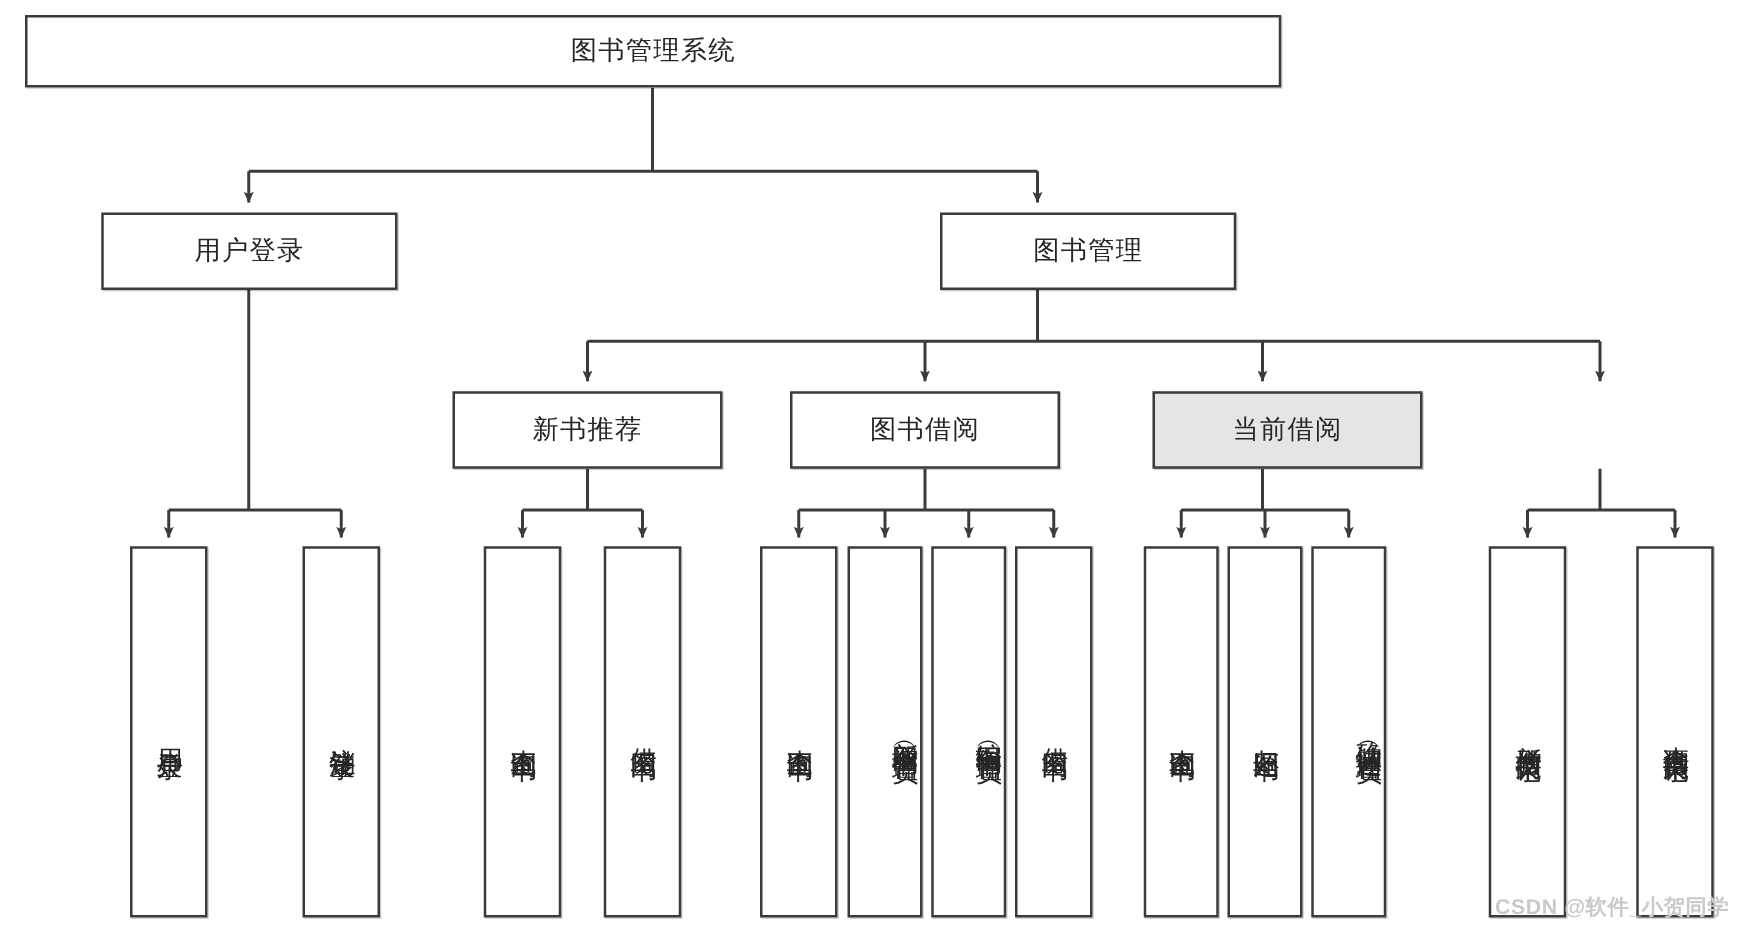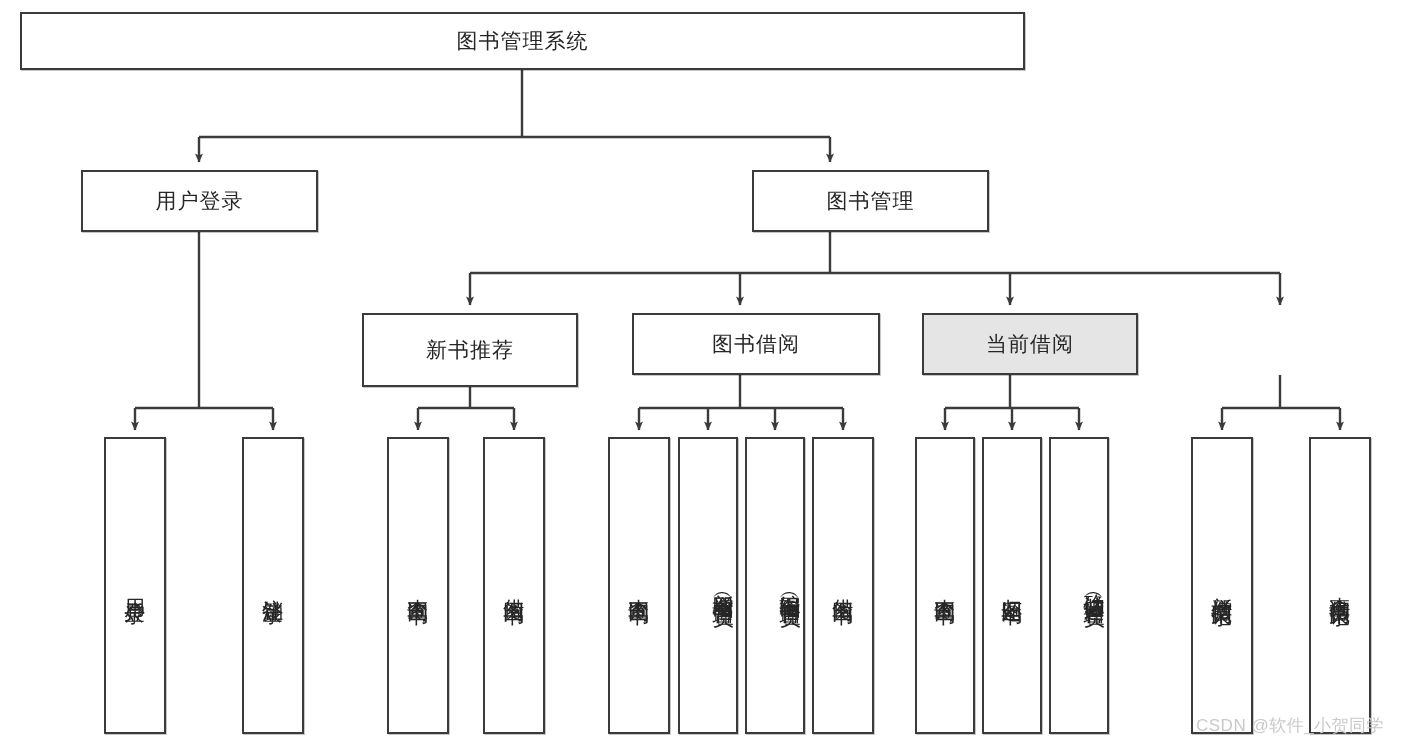--- a/index.html
+++ b/index.html
@@ -129,24 +129,24 @@
     <span>图书管理系统</span>
   </div>
 
   <div class="node node-h" style="left: 81px; top: 170px; width: 237px; height: 62px; border-color: rgb(59, 59, 59); background: rgb(255, 255, 255); color: rgb(38, 38, 38);">
     <span>用户登录</span>
   </div>
   <div class="node node-h" style="left: 752px; top: 170px; width: 237px; height: 62px; border-color: rgb(59, 59, 59); background: rgb(255, 255, 255); color: rgb(38, 38, 38);">
     <span>图书管理</span>
   </div>
 
-  <div class="node node-h" style="left: 362px; top: 313px; width: 216px; height: 74px; border-color: rgb(59, 59, 59); background: rgb(255, 255, 255); color: rgb(38, 38, 38);">
+  <div class="node node-h" style="left: 362px; top: 313px; width: 216px; height: 62px; border-color: rgb(59, 59, 59); background: rgb(255, 255, 255); color: rgb(38, 38, 38);">
     <span>新书推荐</span>
   </div>
-  <div class="node node-h" style="left: 632px; top: 313px; width: 248px; height: 62px; border-color: rgb(59, 59, 59); background: rgb(255, 255, 255); color: rgb(38, 38, 38);">
+  <div class="node node-h" style="left: 632px; top: 313px; width: 216px; height: 62px; border-color: rgb(59, 59, 59); background: rgb(255, 255, 255); color: rgb(38, 38, 38);">
     <span>图书借阅</span>
   </div>
   <div class="node node-h" style="left: 922px; top: 313px; width: 216px; height: 62px; border-color: rgb(59, 59, 59); background: #e5e5e5; color: rgb(38, 38, 38);">
     <span>当前借阅</span>
   </div>
 
   <div class="node node-v vcenter" style="left: 104px; top: 437px; width: 62px; height: 297px; border-color: rgb(59, 59, 59); background: rgb(255, 255, 255); color: rgb(38, 38, 38);">
     <span class="label-v">用户登录</span>
   </div>
   <div class="node node-v vcenter" style="left: 242px; top: 437px; width: 62px; height: 297px; border-color: rgb(59, 59, 59); background: rgb(255, 255, 255); color: rgb(38, 38, 38);">
@@ -179,15 +179,15 @@
   <div class="node node-v vtop" style="left: 1049px; top: 437px; width: 60px; height: 297px; border-color: rgb(59, 59, 59); background: rgb(255, 255, 255); color: rgb(38, 38, 38);">
     <span class="label-v">确认归还（管理员）</span>
   </div>
   <div class="node node-v vcenter" style="left: 1191px; top: 437px; width: 62px; height: 297px; border-color: rgb(59, 59, 59); background: rgb(255, 255, 255); color: rgb(38, 38, 38);">
     <span class="label-v">新增借阅记录</span>
   </div>
   <div class="node node-v vcenter" style="left: 1309px; top: 437px; width: 62px; height: 297px; border-color: rgb(59, 59, 59); background: rgb(255, 255, 255); color: rgb(38, 38, 38);">
     <span class="label-v">查询借阅记录</span>
   </div>
 
-  <div class="watermark" style="left: 1196px; top: 714px; color: rgb(201, 201, 201);">CSDN @软件_小贺同学</div>
+  <div class="watermark" style="left: 1196px; top: 714px; color: rgb(201, 201, 201); font-weight: bold;">CSDN @软件_小贺同学</div>
 
 </div>
 
 </body></html>

